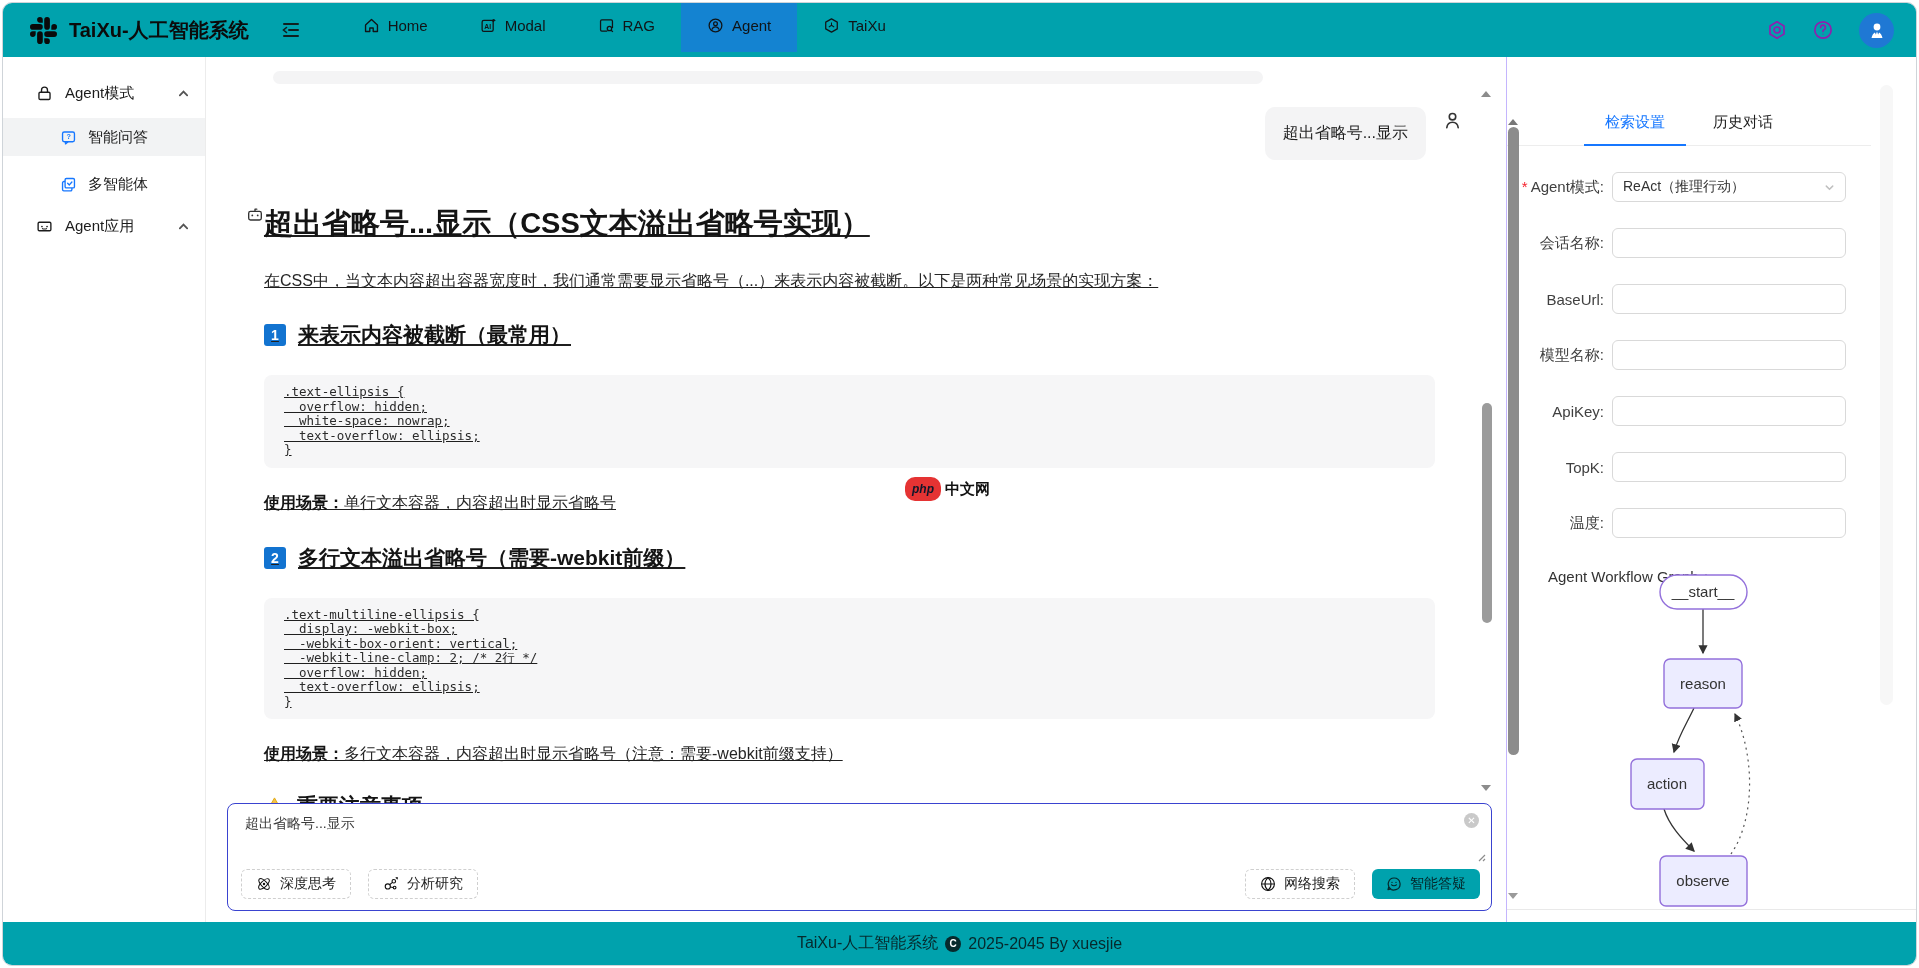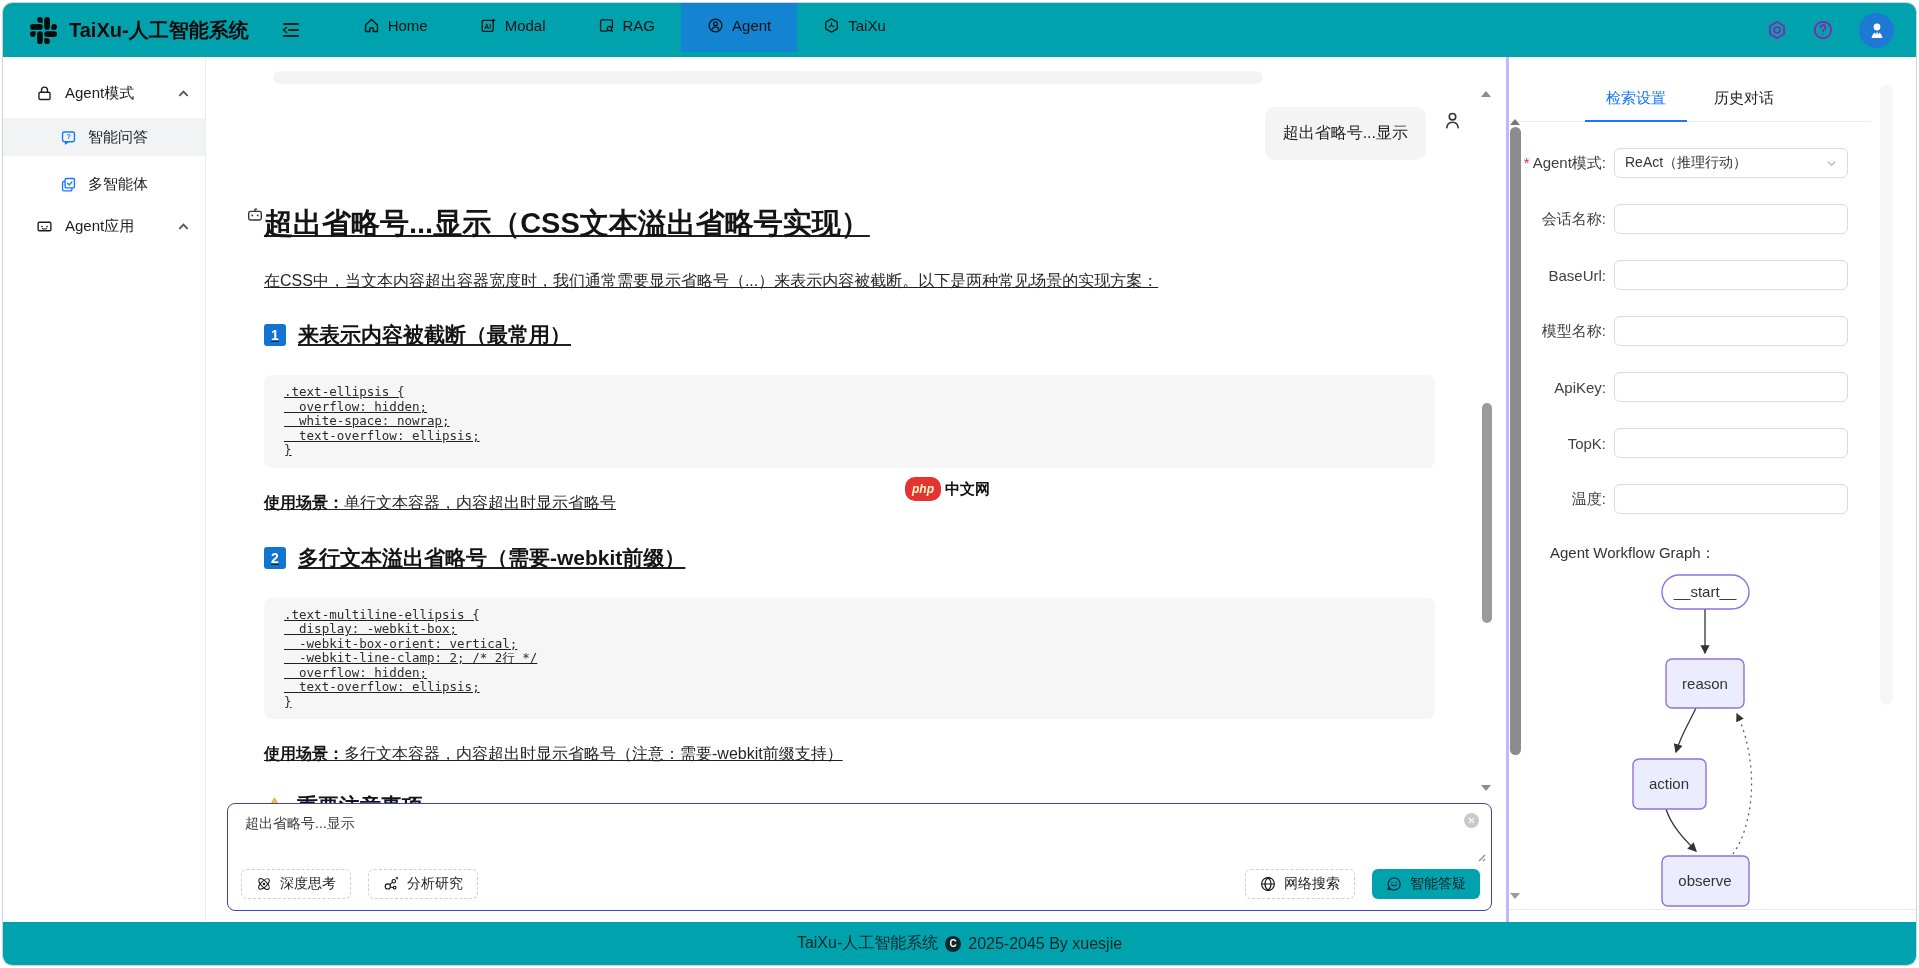--- a/index.html
+++ b/index.html
@@ -46,21 +46,21 @@
   .md-h1 { font-size:29px; line-height:34px; font-weight:700; color:#141414; margin-top:24px; }
   .md-p { font-size:16px; line-height:20px; margin-top:31px; color:#262626; }
   .md-h3 { display:flex; align-items:center; gap:12px; font-size:21px; font-weight:700; color:#141414; }
   .h3-1 { margin-top:30px; } .h3-2 { margin-top:31px; } .h3-3 { margin-top:28px; }
   .num-badge { width:22px; height:22px; border-radius:3px; background:#1273d0; color:#fff; font-size:14px; font-weight:700; display:flex; align-items:center; justify-content:center; flex-shrink:0; }
   pre.code { background:#f6f6f7; border-radius:8px; padding:10px 20px; font-family:"DejaVu Sans Mono", monospace; font-size:12.5px; line-height:14.5px; color:#2b2b2b; white-space:pre; margin-top:26px; }
   .code2 { margin-top:28px; }
   .usage { font-size:16px; line-height:20px; margin-top:25px; color:#262626; position:relative; }
   .usage b { font-weight:700; color:#141414; }
   .php-mark { position:absolute; left:641px; top:-16px; display:inline-flex; align-items:center; gap:4px; }
-  .php-badge { background:#e53333; color:#fef9c3; font-style:italic; font-weight:700; font-size:12px; padding:2px 7px; border-radius:10px; }
+  .php-badge { background:#e53333; color:#0f172a; font-style:italic; font-weight:700; font-size:12px; padding:2px 7px; border-radius:10px; }
   .php-text { font-size:15px; font-weight:700; color:#111; }
   .warn-icon { width:21px; height:21px; flex-shrink:0; }
 
   
   .m-arr { position:absolute; right:15px; width:0; height:0; border-left:5px solid transparent; border-right:5px solid transparent; }
   .m-arr.up { top:34px; border-bottom:6px solid #8c8c8c; }
   .m-arr.down { top:728px; border-top:6px solid #8c8c8c; }
   .m-thumb { position:absolute; right:14px; top:346px; width:10px; height:220px; background:#9b9b9b; border-radius:5px; }
 
   
@@ -69,21 +69,21 @@
   .close-ic { position:absolute; top:9px; right:12px; width:15px; height:15px; border-radius:50%; background:#c9c9c9; color:#fff; font-size:10px; line-height:15px; text-align:center; cursor:pointer; }
   .resize-ic { position:absolute; right:5px; top:48px; width:10px; height:10px; color:#8c8c8c; cursor:nwse-resize; }
   .btn-row { position:absolute; left:13px; right:11px; bottom:11px; display:flex; align-items:center; gap:17px; }
   .chip { display:flex; align-items:center; gap:8px; height:30px; padding:0 14px; border:1px dashed #cfcfcf; border-radius:6px; background:#fff; font-size:14px; color:#222; cursor:pointer; white-space:nowrap;margin-top:12px; }
   .chip svg { width:16px; height:16px; color:#111; }
   .chip.solid { border:none; background:#00a2ad; color:#04282b; }
   .chip.solid svg { color:#04282b; }
   .push { margin-left:auto; }
 
   
-  .panel { width:410px; border-left:3px solid #c4b5fd; position:relative; background:#fff; flex-shrink:0; padding-top:32px; }
+  .panel { width:410px; border-left:1px solid #c4b5fd; position:relative; background:#fff; flex-shrink:0; padding-top:56px; }
   .tabbar { display:flex; justify-content:center; gap:6px; border-bottom:1px solid #ededed; margin-right:45px; }
   .tab { font-size:15px; padding:0 21px 12px; cursor:pointer; color:#1c1c1c; border-bottom:2px solid transparent; margin-bottom:-1px; }
   .tab.active { color:#1677ff; border-bottom-color:#1677ff; }
   .form { margin-top:26px; }
   .f-row { display:flex; align-items:center; height:30px; margin-bottom:26px; }
   .f-label { width:105px; text-align:right; font-size:15px; color:#404040; padding-right:8px; white-space:nowrap; }
   .req { color:#f5222d; margin-right:3px; }
   .f-input, .f-select { width:234px; height:30px; border:1px solid #d9d9d9; border-radius:6px; background:#fff; font-size:14px; color:#333; }
   .f-input { padding:0 10px; outline:none; font-family:"Liberation Sans", sans-serif; }
   .f-select { display:flex; align-items:center; padding:0 10px; cursor:pointer;border-radius:6px; }

